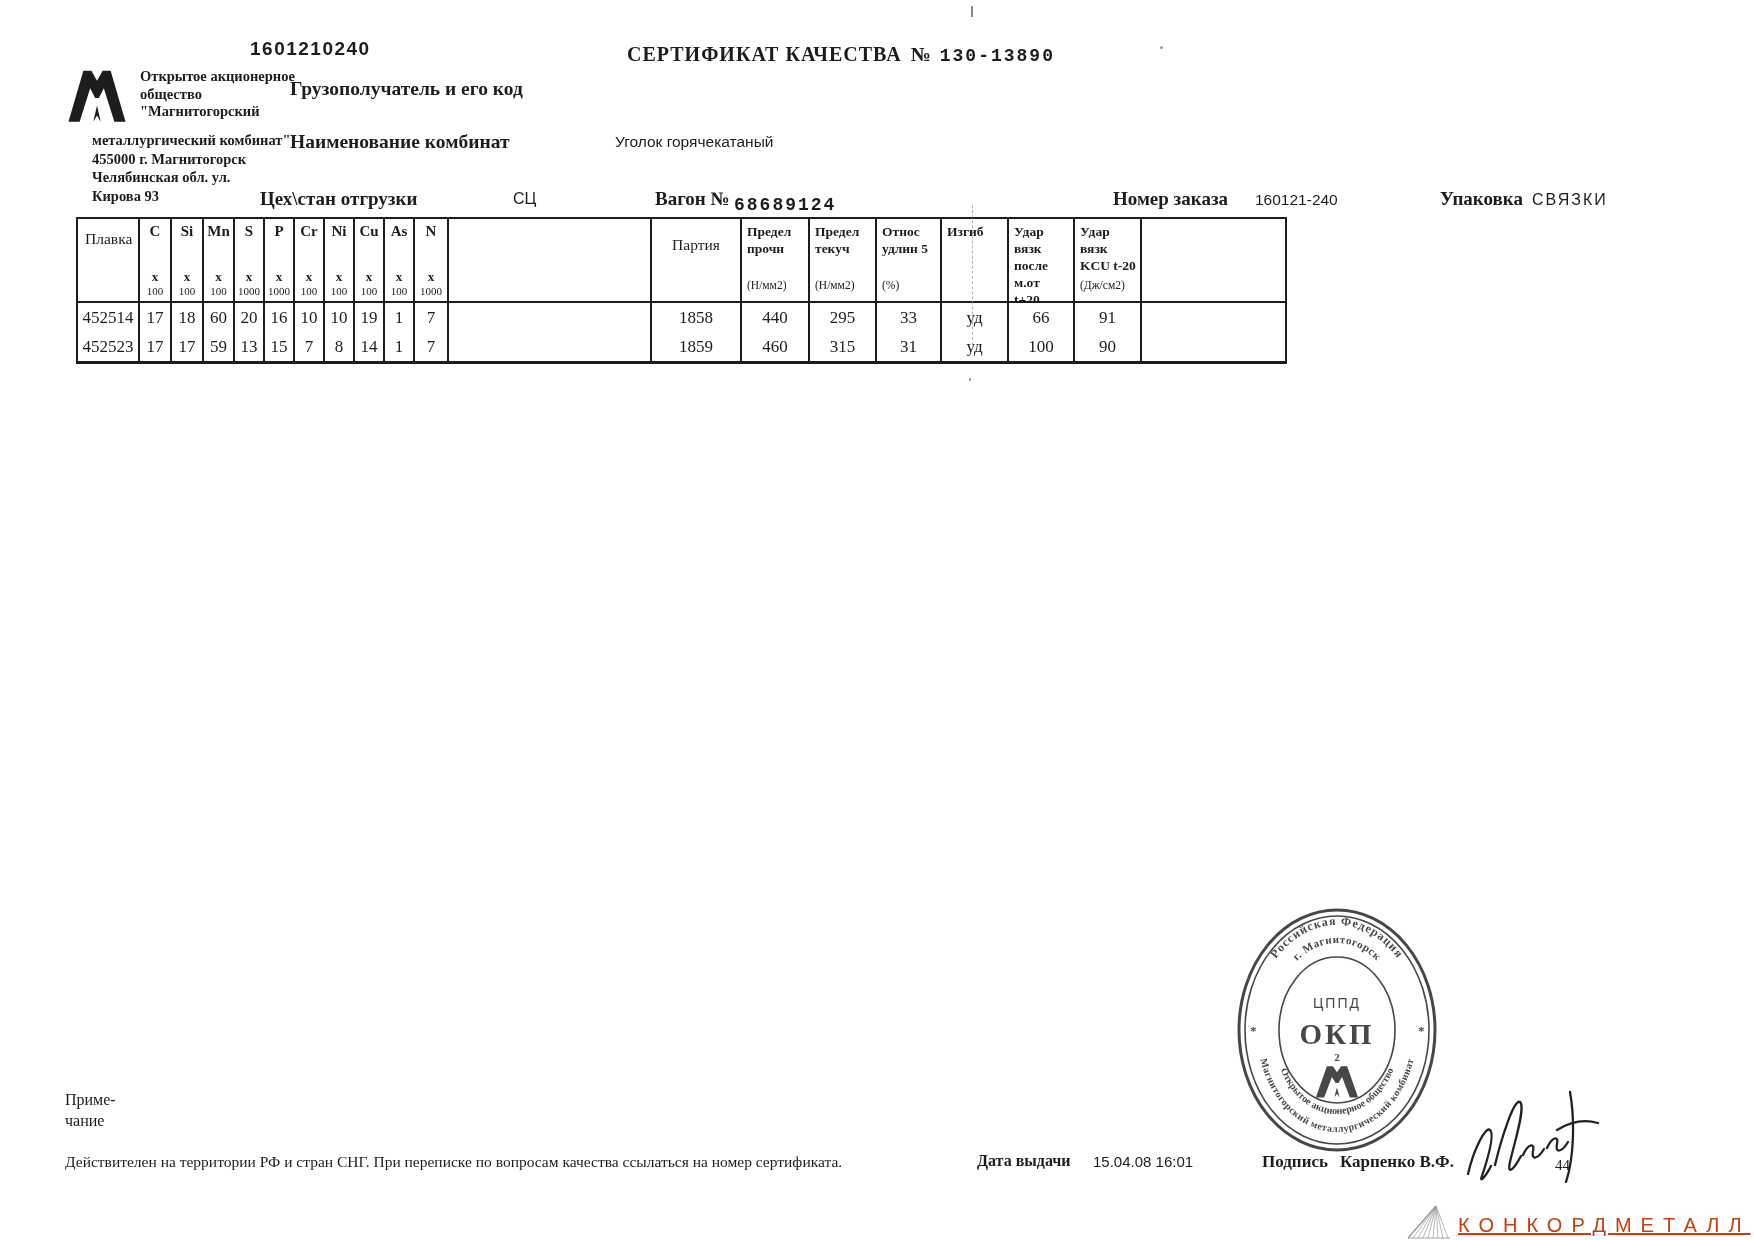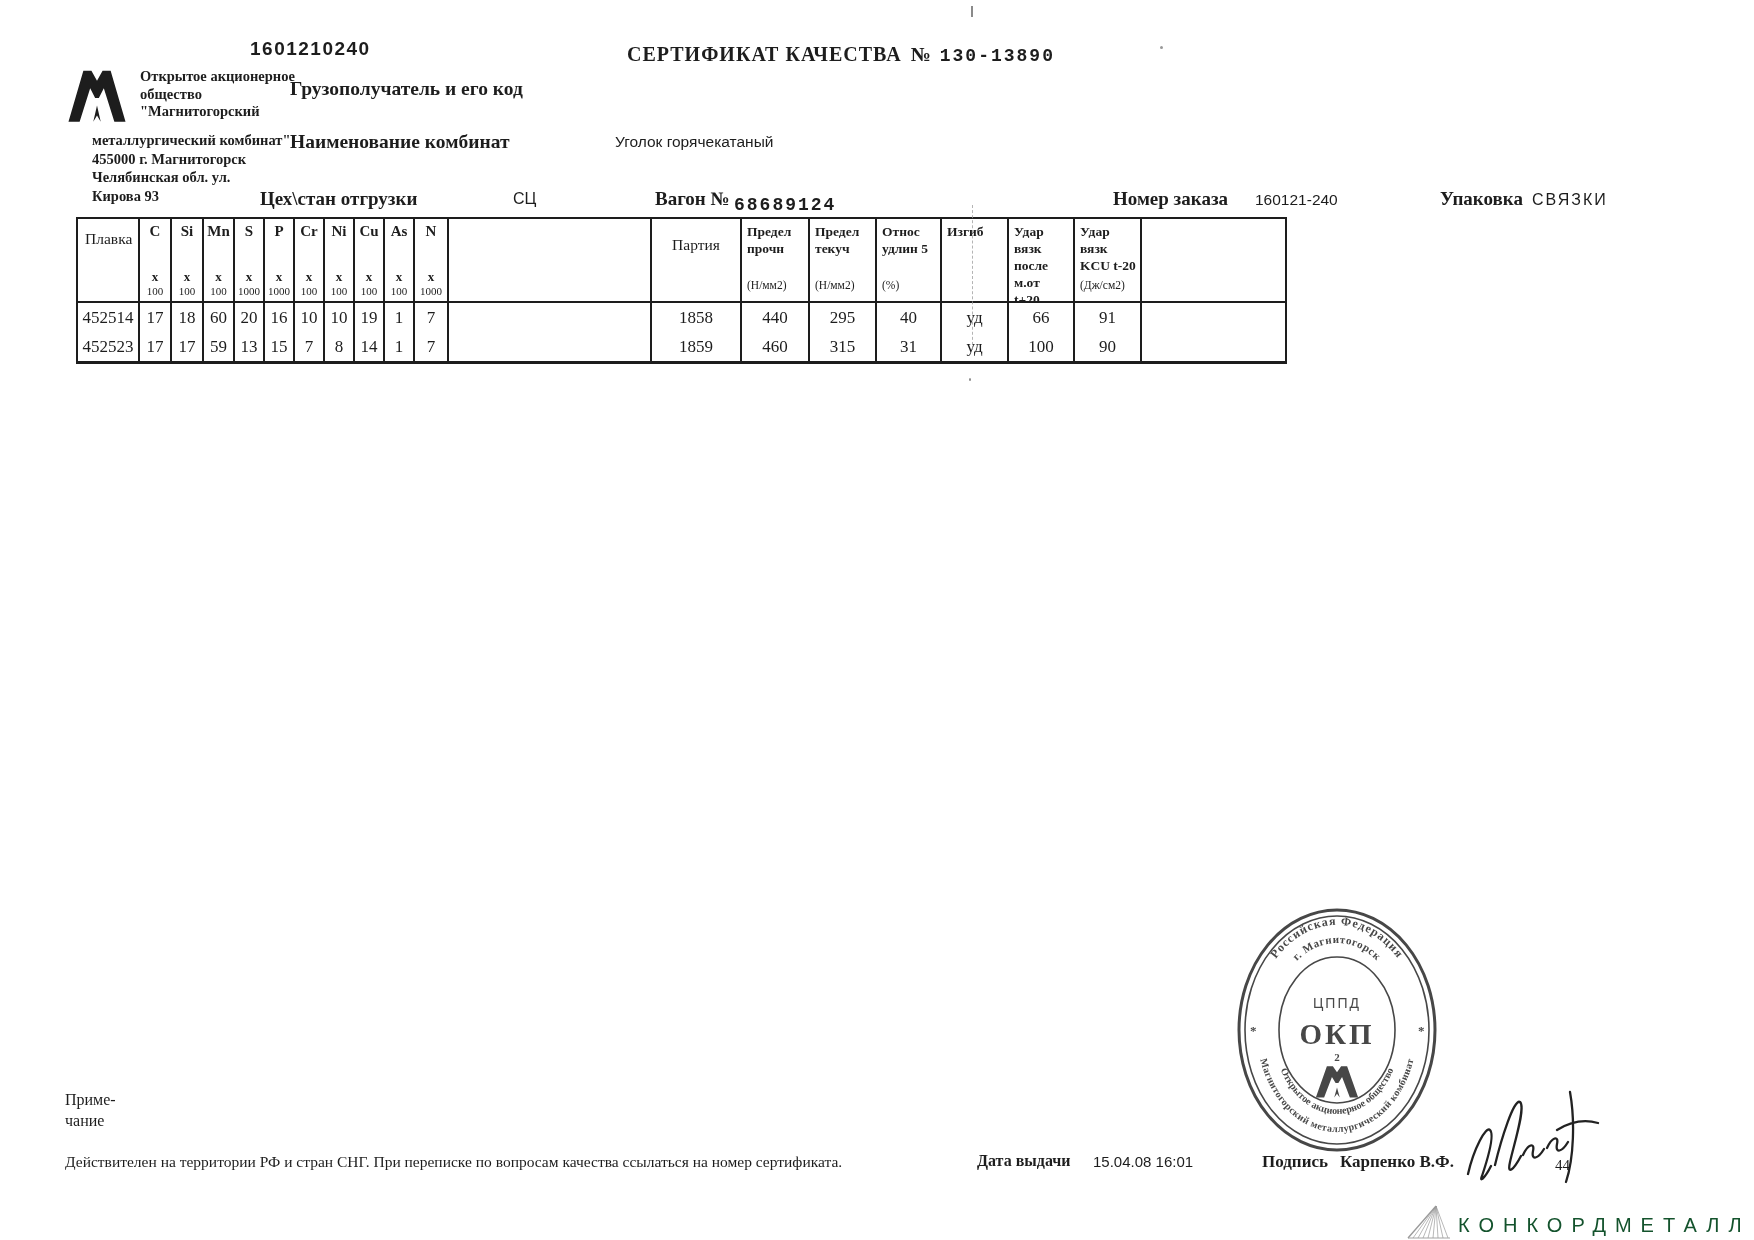--- a/index.html
+++ b/index.html
@@ -57,21 +57,21 @@
   .note{left:65px;top:1089px;font:16px "Liberation Serif",serif;line-height:21px;white-space:pre-line;}
   .validity{left:65px;top:1153px;font:15.5px "Liberation Serif",serif;}
   .date-lbl{left:977px;top:1152px;font:600 16px "Liberation Serif",serif;}
   .date-val{left:1093px;top:1153px;font:15px "Liberation Sans",sans-serif;}
   .sign-row{left:1262px;top:1152px;display:flex;gap:12px;font:600 17px "Liberation Serif",serif;}
   .page-num{left:1555px;top:1157px;font:15px "Liberation Serif",serif;}
   .signature{left:1462px;top:1082px;}
   .stamp{left:1236px;top:906px;opacity:.88;}
 
   
-  .wm-text{left:1458px;top:1214px;font:500 20px "Liberation Sans",sans-serif;letter-spacing:9px;color:#14532d;white-space:nowrap;}
+  .wm-text{left:1458px;top:1214px;font:500 20px "Liberation Sans",sans-serif;letter-spacing:9px;color:#c2410c;white-space:nowrap;text-decoration:underline;}
   .wm-icon{left:1406px;top:1204px;}
 
   
   .fold{left:972px;top:205px;height:145px;width:0;border-left:1.5px dashed #9b9b9b;opacity:.75;}
   .speck1{left:971px;top:6px;width:2px;height:11px;background:#8a8a8a;}
   .speck2{left:969px;top:378px;width:2px;height:3px;background:#8a8a8a;border-radius:50%;}
   .speck3{left:1160px;top:46px;width:3px;height:3px;background:#999;border-radius:50%;}
 </style>
 </head>
 <body>
@@ -287,21 +287,21 @@
       <td>16</td>
       <td>10</td>
       <td>10</td>
       <td>19</td>
       <td>1</td>
       <td>7</td>
       <td></td>
       <td>1858</td>
       <td>440</td>
       <td>295</td>
-      <td>40</td>
+      <td>33</td>
       <td>уд</td>
       <td>66</td>
       <td>91</td>
       <td></td>
     </tr>
     <tr class="r2">
       <td class="heatv">452523</td>
       <td>17</td>
       <td>17</td>
       <td>59</td>

